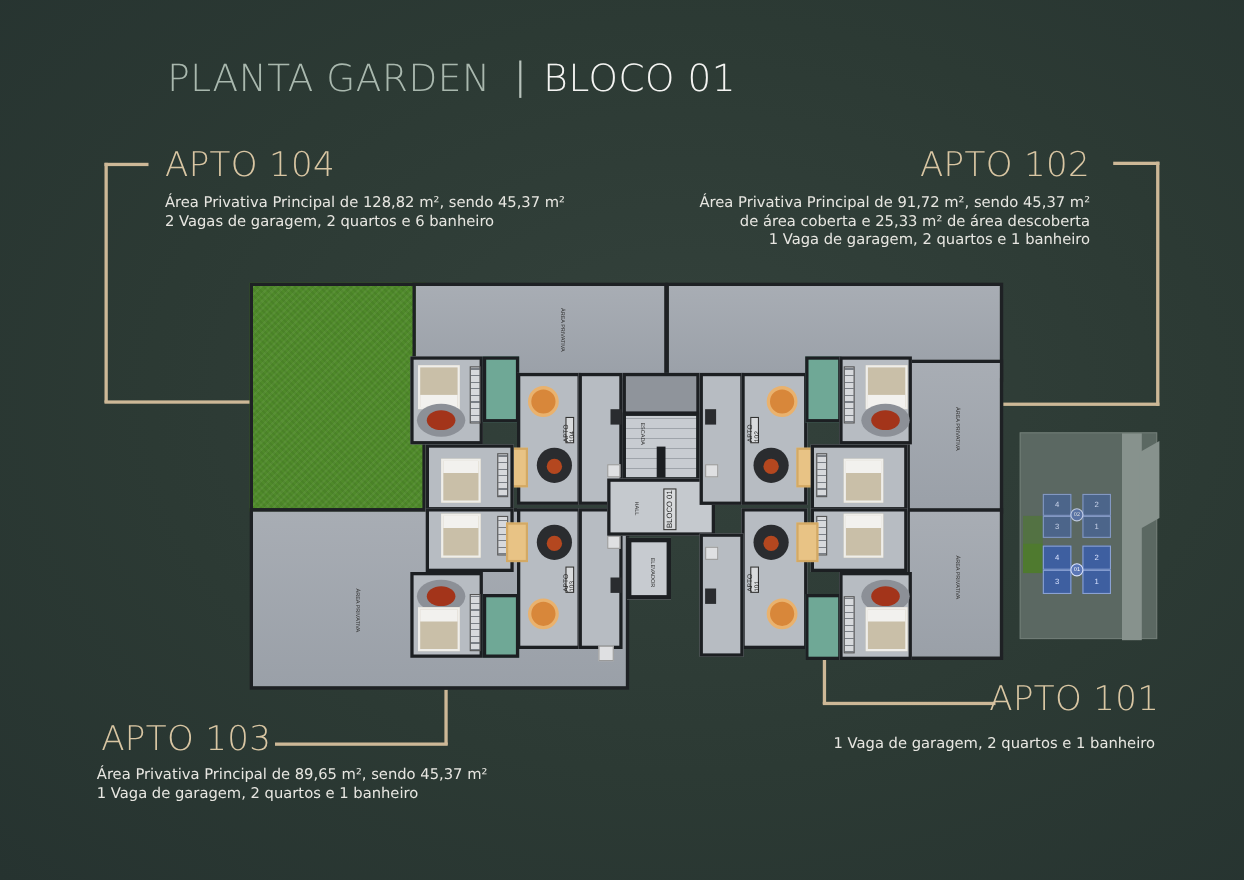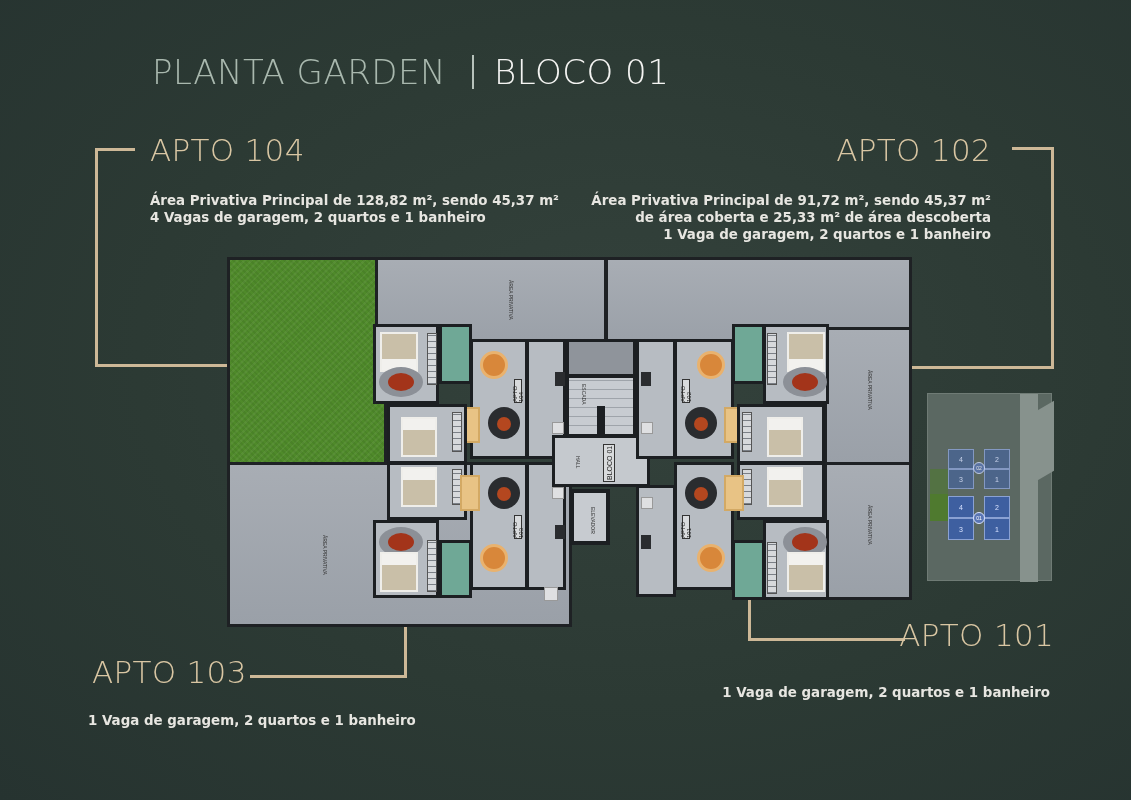--- a/index.html
+++ b/index.html
@@ -19,21 +19,21 @@
   .title .t1 { color: #a9b8ae; font-weight: 200; }
   .title .sep { display:inline-block; width: 2px; height: 34px; background: #b7c2bb; margin: 0 20px 0 26px; }
   .title .t2 { color: #f4f4f2; }
 
   .apt-title {
     position: absolute; font-family: "DejaVu Sans", sans-serif;
     font-size: 31px; color: #d9c6a3; font-weight: 300; letter-spacing: 0.3px; white-space: nowrap;
   }
   .apt-desc {
     position: absolute; font-size: 13.4px; line-height: 17px; color: #e7e6e1; white-space: nowrap;
-    font-family: "DejaVu Sans", sans-serif; font-weight: 700; margin-top: 16px;
+    font-family: "DejaVu Sans", sans-serif; font-weight: 400;
   }
   .apt-desc div { display: block; }
   .right { text-align: right; }
 
   .line { position: absolute; background: #cdb897; }
 
   
   .plan { position: absolute; left: 227px; top: 257px; width: 685px; height: 370px; }
   .slab { position: absolute; background: linear-gradient(180deg,#a8adb4,#9aa0a8); border: 3px solid #1e2124; }
   .grass {
@@ -80,37 +80,38 @@
   <span class="sep"></span>
   <span class="t2">BLOCO 01</span>
 </div>
 
 <div class="line" style="left:95px; top:148px; width:40px; height:3px;"></div>
 <div class="line" style="left:95px; top:148px; width:3px; height:218px;"></div>
 <div class="line" style="left:95px; top:364px; width:135px; height:3px;"></div>
 <div class="apt-title" style="left:150px; top:132px;">APTO 104</div>
 <div class="apt-desc" style="left:150px; top:176px;">
   <div>Área Privativa Principal de 128,82 m², sendo 45,37 m²</div>
-  <div>4 Vagas de garagem, 2 quartos e 1 banheiro</div>
+  <div>2 Vagas de garagem, 2 quartos e 6 banheiro</div>
 </div>
 
 <div class="line" style="left:1012px; top:147px; width:42px; height:3px;"></div>
 <div class="line" style="left:1051px; top:147px; width:3px; height:222px;"></div>
 <div class="line" style="left:912px; top:366px; width:142px; height:3px;"></div>
 <div class="apt-title" style="right:140px; top:132px;">APTO 102</div>
 <div class="apt-desc right" style="right:140px; top:176px;">
   <div>Área Privativa Principal de 91,72 m², sendo 45,37 m²</div>
   <div>de área coberta e 25,33 m² de área descoberta</div>
   <div>1 Vaga de garagem, 2 quartos e 1 banheiro</div>
 </div>
 
 <div class="line" style="left:404px; top:627px; width:3px; height:50px;"></div>
 <div class="line" style="left:250px; top:675px; width:157px; height:3px;"></div>
 <div class="apt-title" style="left:92px; top:654px;">APTO 103</div>
 <div class="apt-desc" style="left:88px; top:696px;">
+  <div>Área Privativa Principal de 89,65 m², sendo 45,37 m²</div>
   <div>1 Vaga de garagem, 2 quartos e 1 banheiro</div>
 </div>
 
 <div class="line" style="left:748px; top:598px; width:3px; height:42px;"></div>
 <div class="line" style="left:748px; top:638px; width:157px; height:3px;"></div>
 <div class="apt-title" style="right:77px; top:617px;">APTO 101</div>
 <div class="apt-desc right" style="right:81px; top:668px;">
   <div>1 Vaga de garagem, 2 quartos e 1 banheiro</div>
 </div>
 

